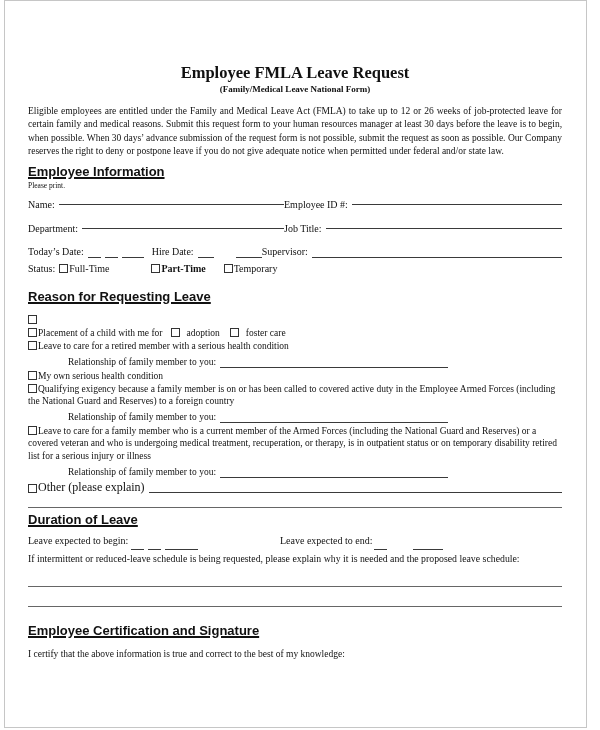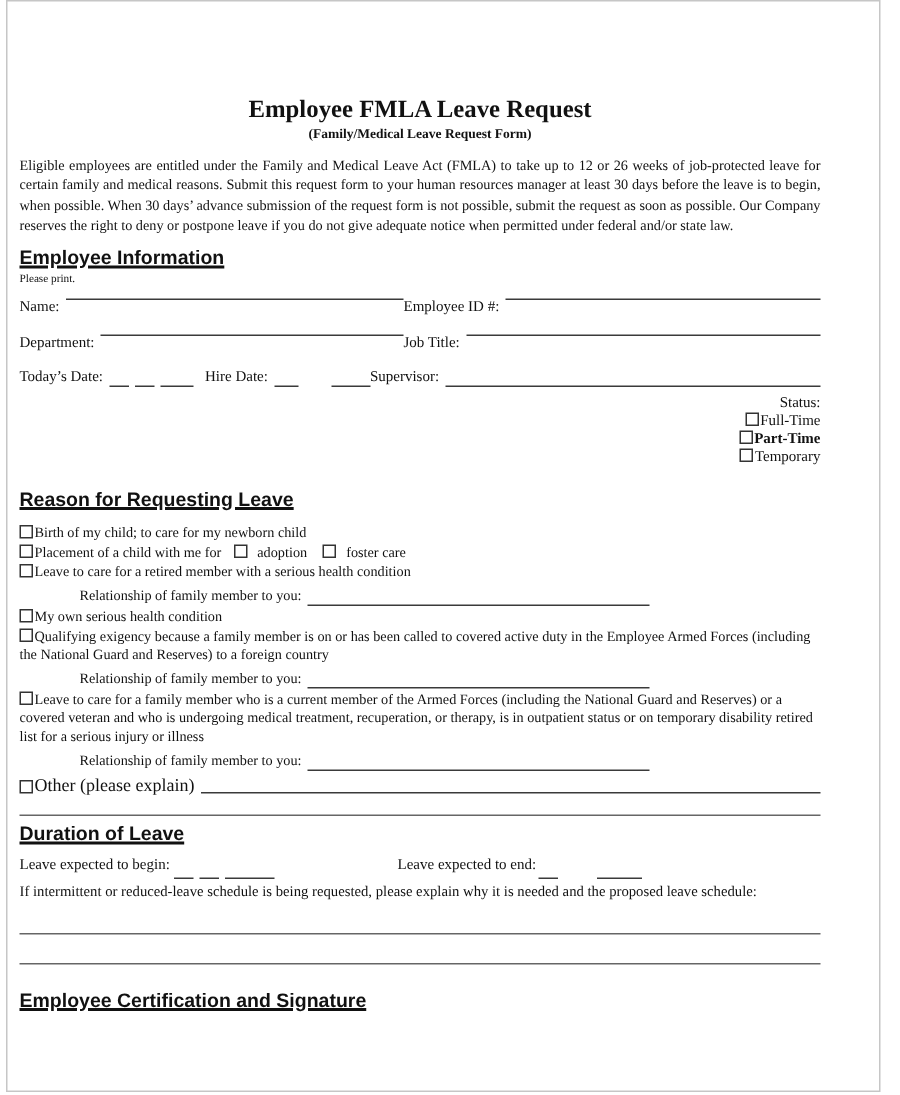--- a/index.html
+++ b/index.html
@@ -4,50 +4,50 @@
 <style>
   html,body{margin:0;padding:0;}
   body{
     width:600px;height:730px;background:#ffffff;position:relative;
     font-family:"Liberation Serif", serif;color:#111;overflow:hidden;
   }
   .sheet-border{
     position:absolute;left:4px;top:0;right:13px;bottom:2px;
     border:1px solid #c6c6c6;pointer-events:none;
   }
-  .content{position:absolute;left:13px;top:0;width:534px;}
+  .content{position:absolute;left:28px;top:0;width:534px;}
 
   .title{margin:64px 0 0;text-align:center;font-size:16.5px;font-weight:bold;line-height:18px;}
   .subtitle{margin:2px 0 0;text-align:center;font-size:9px;font-weight:bold;line-height:11px;}
   .intro{margin:10px 0 0;font-size:9.5px;line-height:13.4px;text-align:justify;}
 
   .sec-head{
     font-family:"Liberation Sans", sans-serif;font-weight:bold;font-size:13px;
     text-decoration:underline;text-decoration-thickness:1.5px;line-height:16px;margin:0;
   }
   .h-emp{margin-top:5px;}
   .h-reason{margin-top:14px;}
   .h-duration{margin-top:4px;}
   .h-cert{margin-top:16px;}
 
   .small-note{font-size:7.5px;line-height:9px;margin:1px 0 0;}
 
   .frow{display:flex;align-items:flex-end;font-size:10px;line-height:12px;}
-  .pair{display:flex;align-items:flex-start;}
+  .pair{display:flex;align-items:center;}
   .lab{white-space:nowrap;}
   .fill{flex:1;height:0;border-bottom:1px solid #3a3a3a;margin-left:4px;}
   .bl{height:0;border-bottom:1px solid #3a3a3a;display:inline-block;flex:none;}
   .w13{width:13px;} .w16{width:16px;} .w22{width:22px;} .w26{width:26px;} .w30{width:30px;} .w33{width:33px;}
   .g4{width:4px;flex:none;} .g8{width:8px;flex:none;} .g22{width:22px;flex:none;} .g26{width:26px;flex:none;}
   .low{margin-bottom:-3px;}
 
   .row-name{margin-top:9px;}
   .row-dept{margin-top:12px;}
   .row-date{margin-top:11px;}
-  .row-status{margin-top:5px;flex-direction:column;}
+  .row-status{margin-top:5px;}
   .left-pair{width:256px;}
   .right-pair{flex:1;}
 
   .cb{
     display:inline-block;width:7px;height:7px;border:1px solid #333;background:#fff;
     vertical-align:-1px;margin-right:1px;flex:none;
   }
   .status-opt{white-space:nowrap;}
   .ml42{margin-left:42px;font-weight:bold;} .ml18{margin-left:18px;}
 
@@ -72,21 +72,21 @@
   .certify{font-size:9.5px;line-height:12px;margin:9px 0 0;}
 </style>
 </head>
 <body>
 
 <div class="sheet-border"></div>
 
 <div class="content">
 
   <h1 class="title">Employee FMLA Leave Request</h1>
-  <div class="subtitle">(Family/Medical Leave Request Form)</div>
+  <div class="subtitle">(Family/Medical Leave National Form)</div>
   <p class="intro">Eligible employees are entitled under the Family and Medical Leave Act (FMLA) to take up to 12 or 26 weeks of job-protected leave for certain family and medical reasons. Submit this request form to your human resources manager at least 30 days before the leave is to begin, when possible. When 30 days’ advance submission of the request form is not possible, submit the request as soon as possible. Our Company reserves the right to deny or postpone leave if you do not give adequate notice when permitted under federal and/or state law.</p>
 
   <h2 class="sec-head h-emp">Employee Information</h2>
   <div class="small-note">Please print.</div>
 
   <div class="frow row-name">
     <div class="pair left-pair">
       <span class="lab">Name:</span>
       <span class="fill"></span>
     </div>
@@ -127,21 +127,21 @@
     <span class="lab">Status:</span>
     <span class="status-opt" style="margin-left:4px"><span class="cb"></span><span>Full-Time</span></span>
     <span class="status-opt ml42"><span class="cb"></span><span>Part-Time</span></span>
     <span class="status-opt ml18"><span class="cb"></span><span>Temporary</span></span>
   </div>
 
   <h2 class="sec-head h-reason">Reason for Requesting Leave</h2>
 
   <div class="reason-list">
 
-    <div class="item"><span class="cb"></span><span>Birth of my child; to care for my newborn child</span></div>
+    <div class="item"><span class="cb"></span></div>
 
     <div class="item"><span class="cb"></span><span>Placement of a child with me for</span><span style="display:inline-block;width:8px"></span><span class="cb"></span><span style="display:inline-block;width:6px"></span><span>adoption</span><span style="display:inline-block;width:10px"></span><span class="cb"></span><span style="display:inline-block;width:6px"></span><span>foster care</span></div>
 
     <div class="item"><span class="cb"></span><span>Leave to care for a retired member with a serious health condition</span></div>
 
     <div class="rel-line">
       <span class="lab">Relationship of family member to you:</span>
       <span class="fill"></span>
     </div>
 
@@ -188,14 +188,15 @@
       <span class="bl w30 low"></span>
     </div>
   </div>
 
   <div class="intermittent">If intermittent or reduced-leave schedule is being requested, please explain why it is needed and the proposed leave schedule:</div>
 
   <div class="rule rule-a"></div>
   <div class="rule rule-b"></div>
 
   <h2 class="sec-head h-cert">Employee Certification and Signature</h2>
+  <div class="certify">I certify that the above information is true and correct to the best of my knowledge:</div>
 
 </div>
 
 </body></html>

